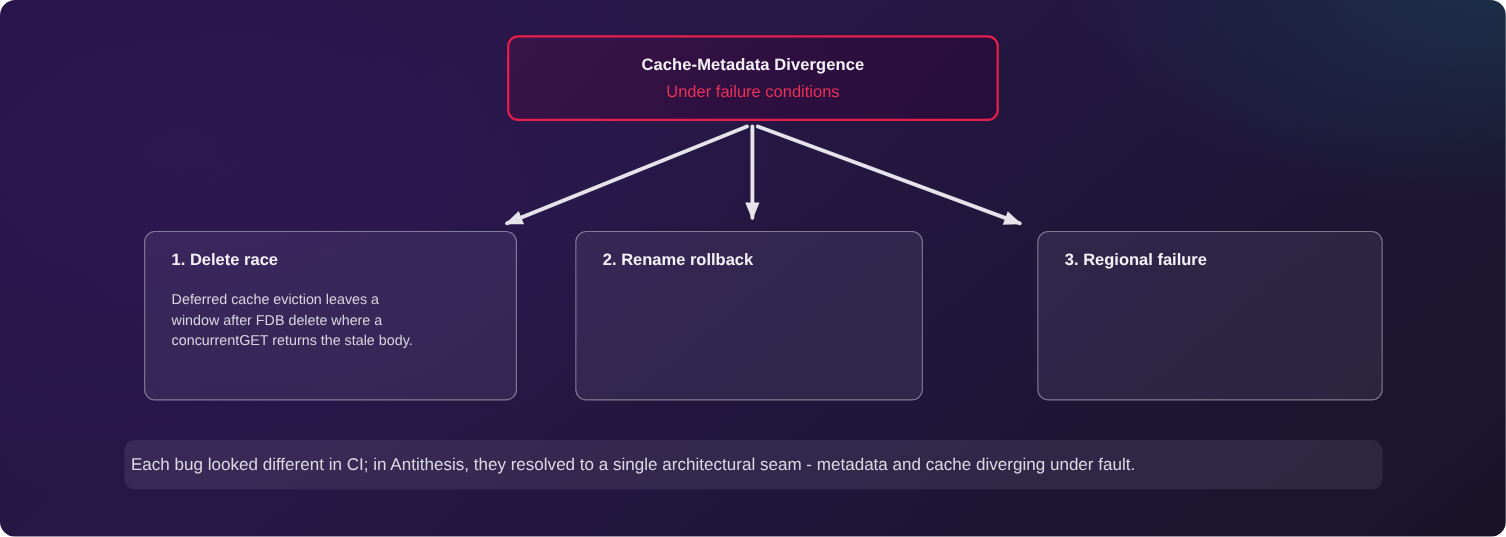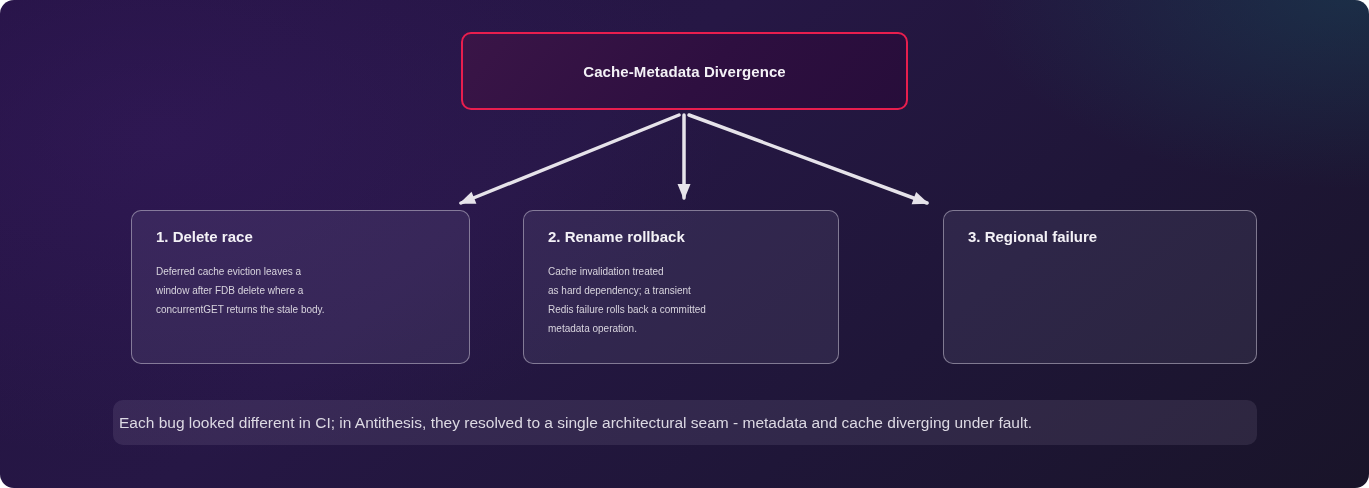--- a/index.html
+++ b/index.html
@@ -67,21 +67,21 @@
   .node-card-2 { left: 523px; width: 316px; }
   .node-card-3 { left: 943px; width: 314px; }
   .node-title {
     color: #f3f1f6;
     font-size: 15px;
     font-weight: bold;
     margin: 0 0 17px 0;
   }
   .node-body {
     color: #d8d4de;
-    font-size: 10px;
+    font-size: 13px;
     line-height: 19px;
     white-space: pre-line;
   }
   .footer-bar {
     position: absolute;
     left: 113px;
     top: 400px;
     width: 1144px;
     height: 45px;
     box-sizing: border-box;
@@ -107,35 +107,32 @@
         <path d="M1,0.5 L17,7 L1,13.5 Z" fill="#e6e3ea"></path>
       </marker>
     </defs>
     <line x1="679" y1="115" x2="461" y2="203" stroke="#e6e3ea" stroke-width="3.5" stroke-linecap="round" marker-end="url(#ah)"></line>
     <line x1="684" y1="115" x2="684" y2="198" stroke="#e6e3ea" stroke-width="3.5" stroke-linecap="round" marker-end="url(#ah)"></line>
     <line x1="689" y1="115" x2="927" y2="203" stroke="#e6e3ea" stroke-width="3.5" stroke-linecap="round" marker-end="url(#ah)"></line>
   </svg>
 
   <div class="root-node">
     <div class="root-title">Cache-Metadata Divergence</div>
+    <div class="root-subtitle">Under failure conditions</div>
   </div>
 
   <div class="node-card node-card-1">
     <div class="node-title">1. Delete race</div>
     <div class="node-body">Deferred cache eviction leaves a
 window after FDB delete where a
 concurrentGET returns the stale body.</div>
   </div>
 
   <div class="node-card node-card-2">
     <div class="node-title">2. Rename rollback</div>
-    <div class="node-body">Cache invalidation treated
-as hard dependency; a transient
-Redis failure rolls back a committed
-metadata operation.</div>
   </div>
 
   <div class="node-card node-card-3">
     <div class="node-title">3. Regional failure</div>
   </div>
 
   <div class="footer-bar">
     <div class="footer-text">Each bug looked different in CI; in Antithesis, they resolved to a single architectural seam - metadata and cache diverging under fault.</div>
   </div>
 

